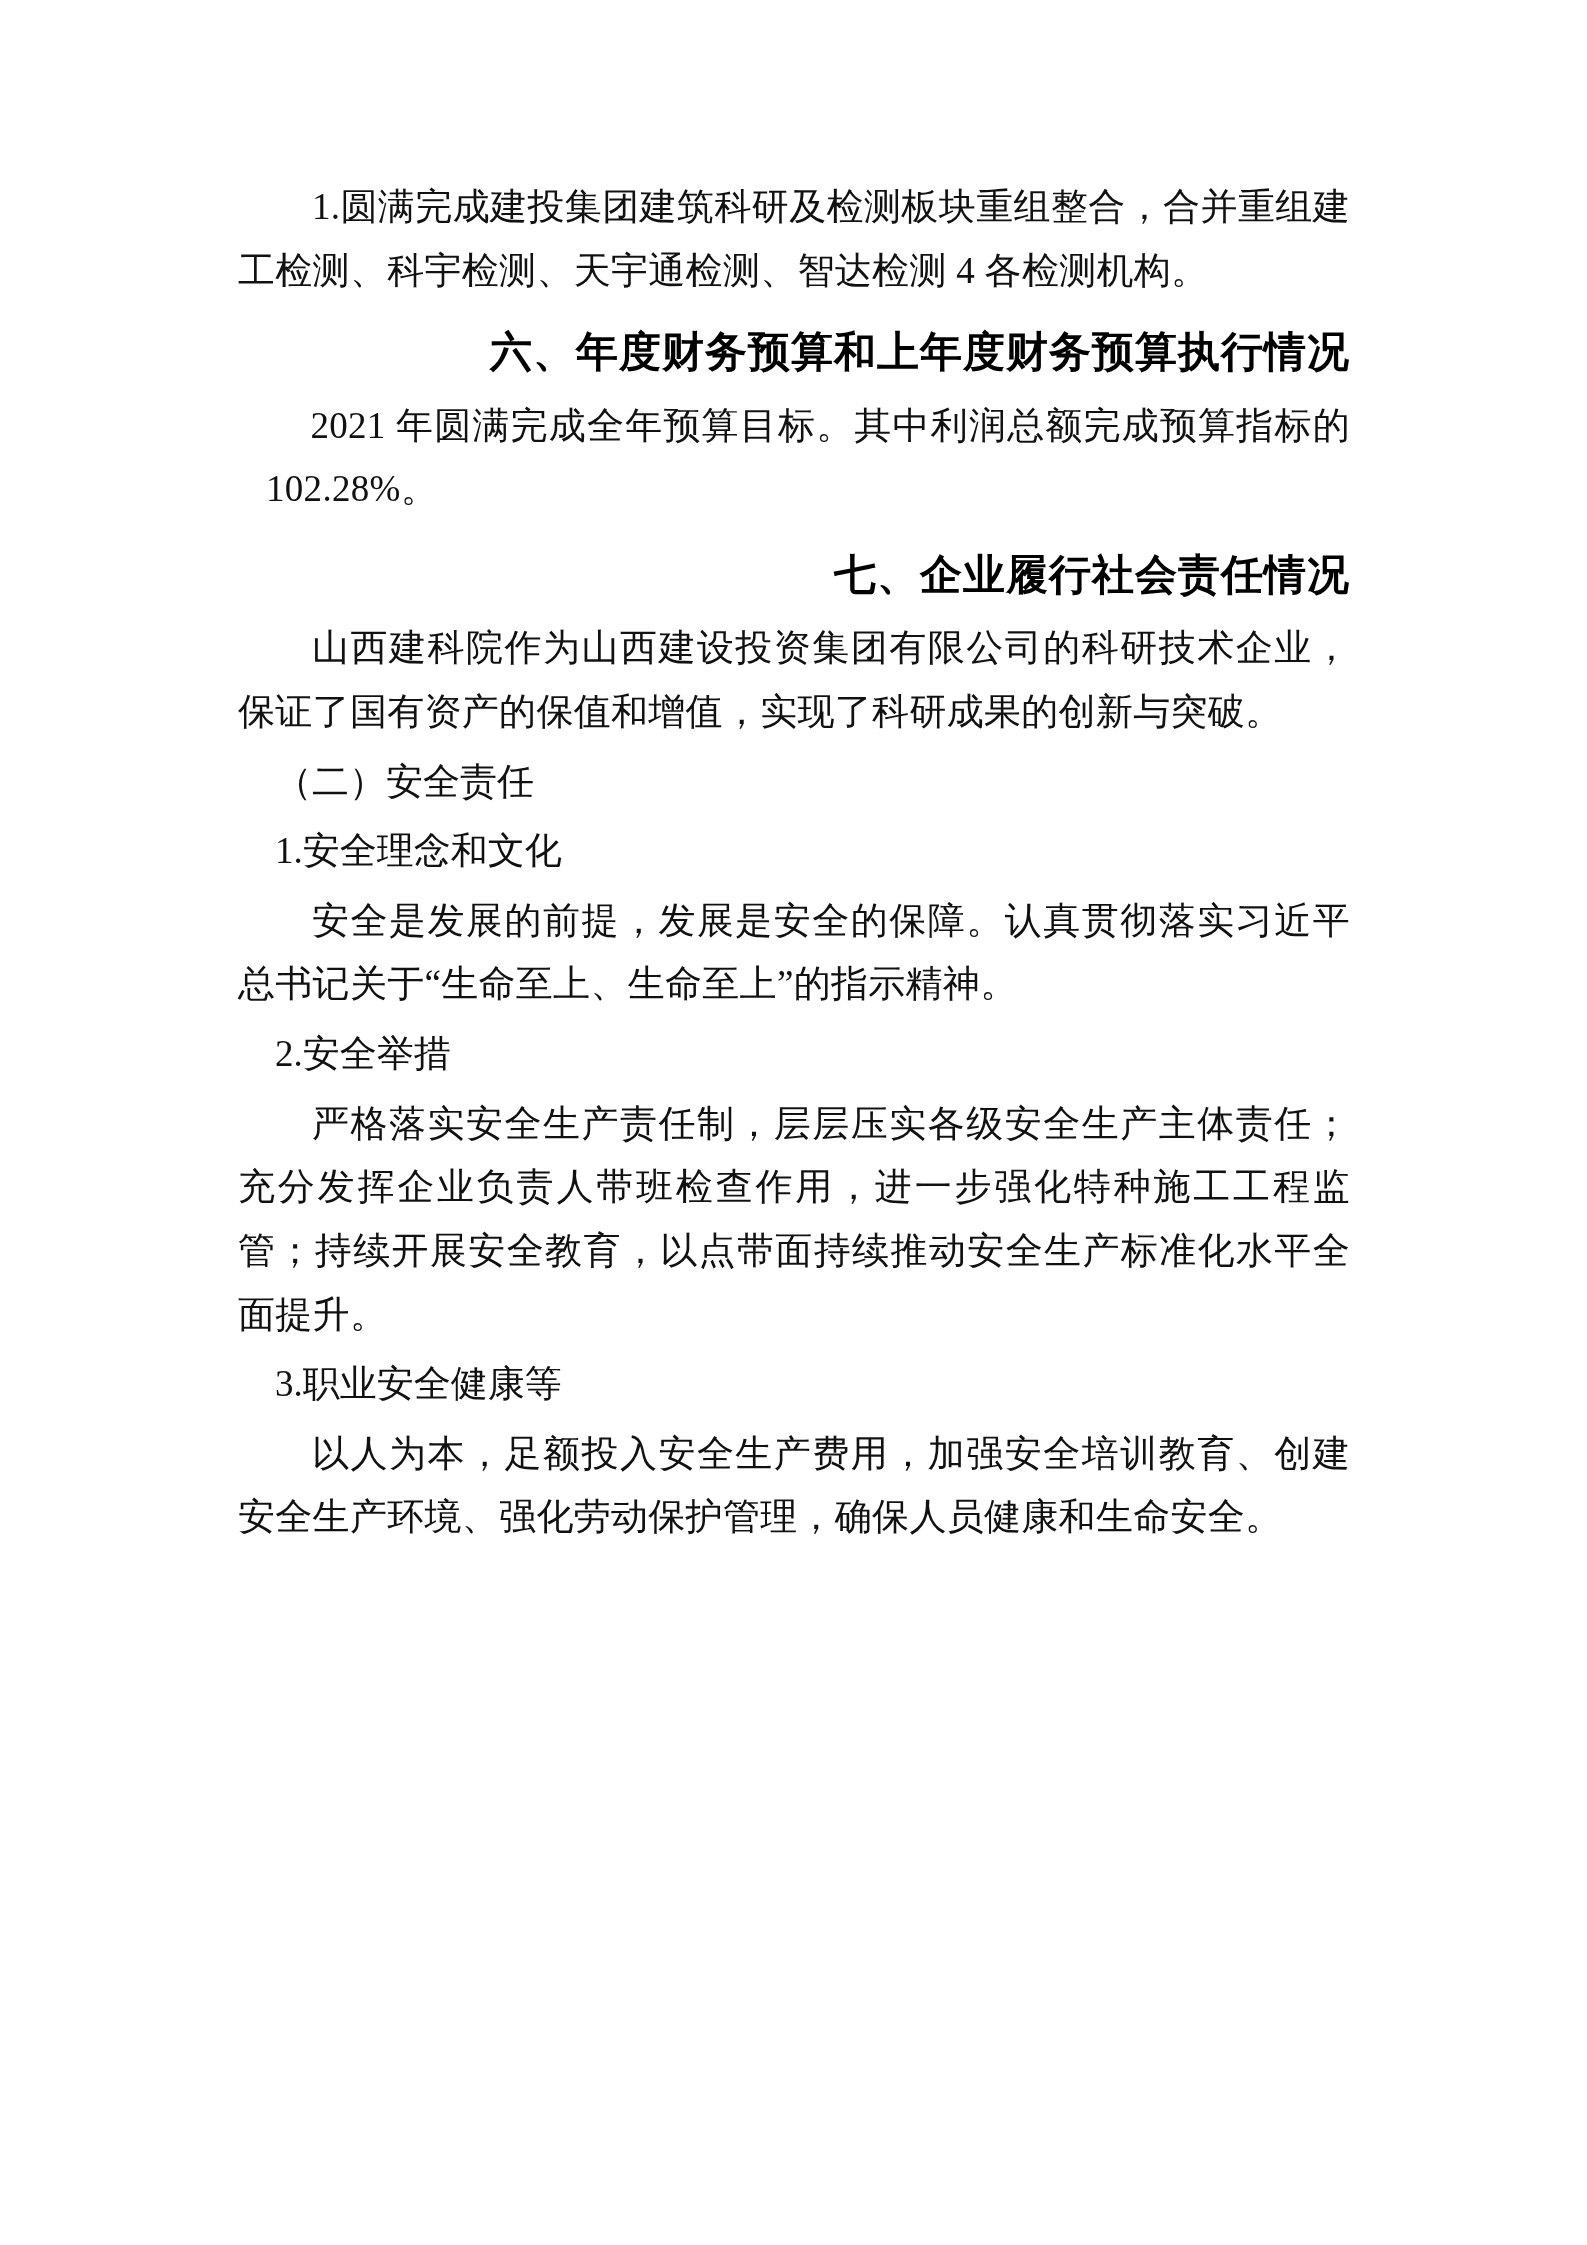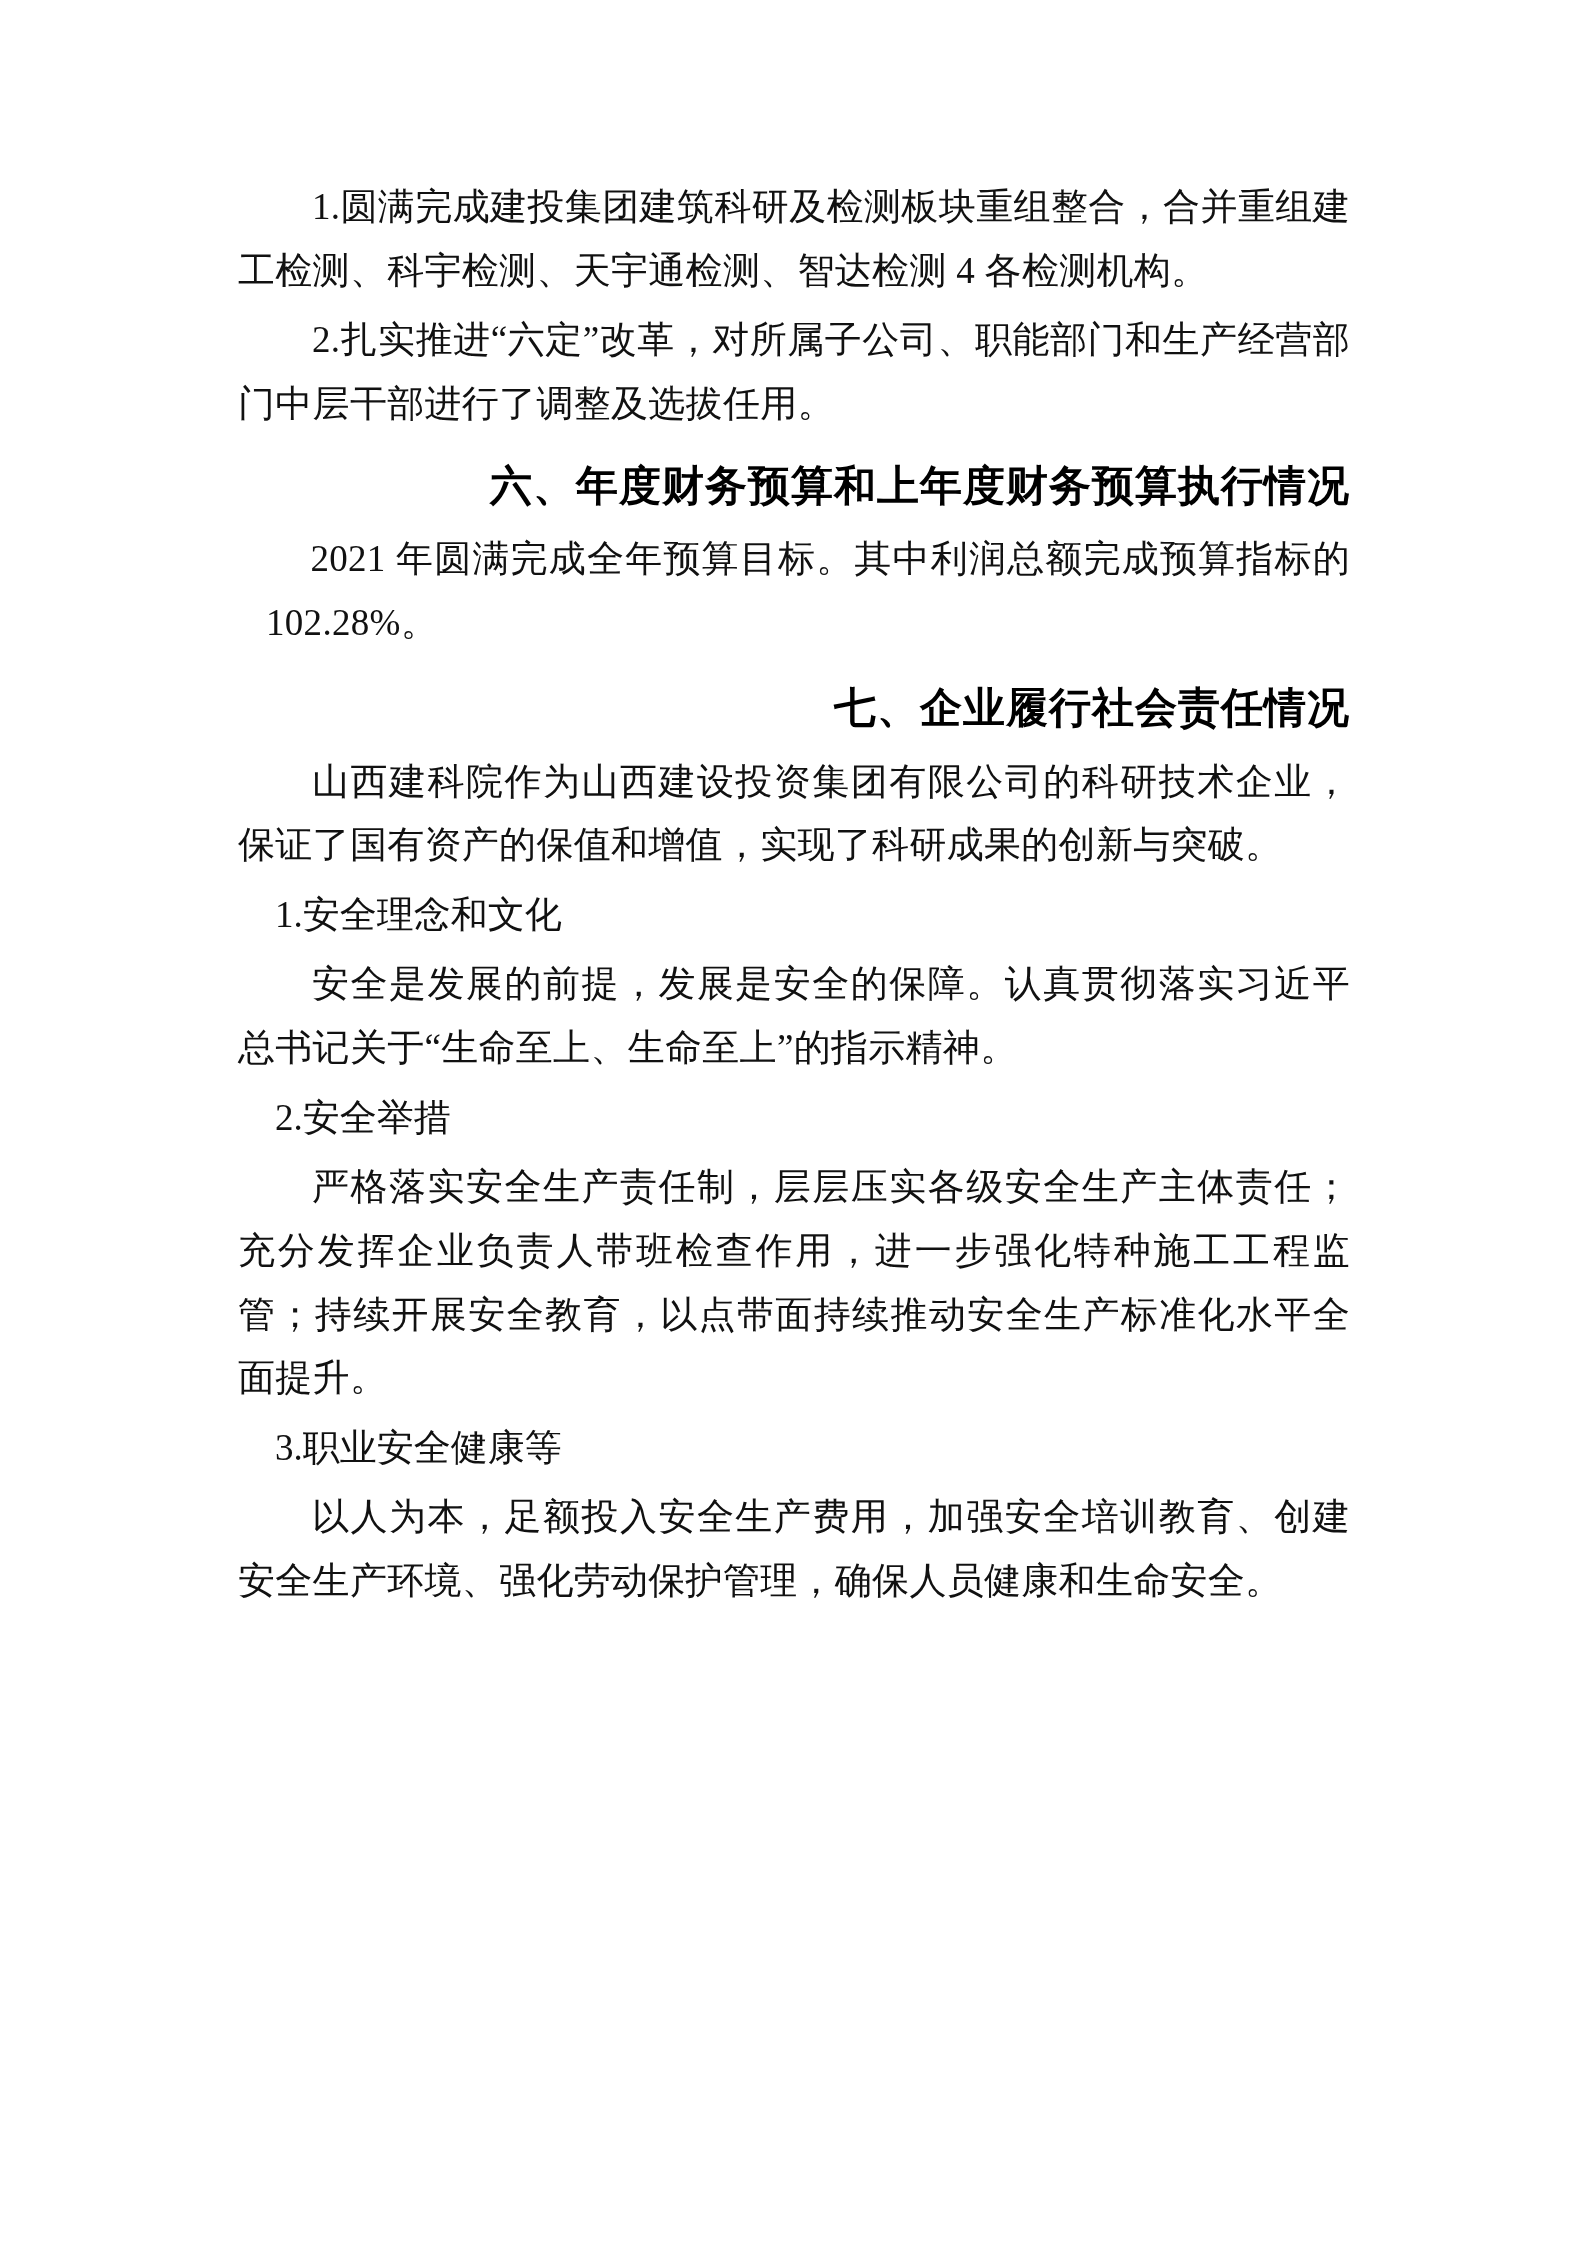--- a/index.html
+++ b/index.html
@@ -65,31 +65,31 @@
   }
 </style>
 </head>
 <body>
 
 <div class="page">
   <div class="content">
 
     <p class="para indent">1.圆满完成建投集团建筑科研及检测板块重组整合，合并重组建工检测、科宇检测、天宇通检测、智达检测 4 各检测机构。</p>
 
-    <p class="para indent">2.扎实推进“六定”改革，对所属子公司、职能部门和生产经营部门中层干部进行了调整及选拔任用。</p>
 
     <h2 class="heading">六、年度财务预算和上年度财务预算执行情况</h2>
 
     <p class="para indent-small">2021 年圆满完成全年预算目标。其中利润总额完成预算指标的 102.28%。</p>
 
     <h2 class="heading h-alt">七、企业履行社会责任情况</h2>
 
 
     <p class="para indent">山西建科院作为山西建设投资集团有限公司的科研技术企业，保证了国有资产的保值和增值，实现了科研成果的创新与突破。</p>
 
+    <p class="sub-head">（二）安全责任</p>
 
     <p class="sub-head">1.安全理念和文化</p>
 
     <p class="para indent">安全是发展的前提，发展是安全的保障。认真贯彻落实习近平总书记关于“生命至上、生命至上”的指示精神。</p>
 
     <p class="sub-head">2.安全举措</p>
 
     <p class="para indent">严格落实安全生产责任制，层层压实各级安全生产主体责任；充分发挥企业负责人带班检查作用，进一步强化特种施工工程监管；持续开展安全教育，以点带面持续推动安全生产标准化水平全面提升。</p>
 
     <p class="sub-head">3.职业安全健康等</p>

